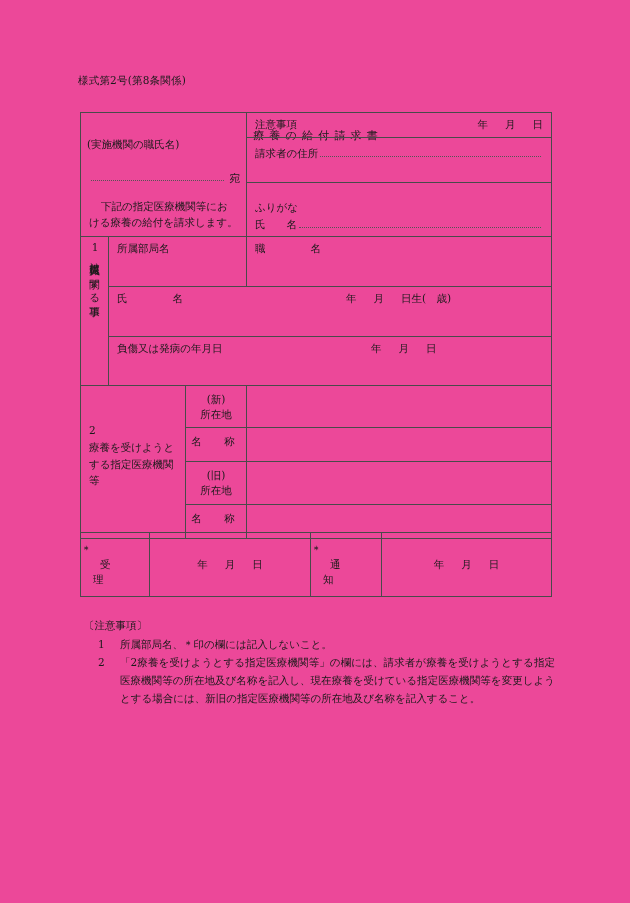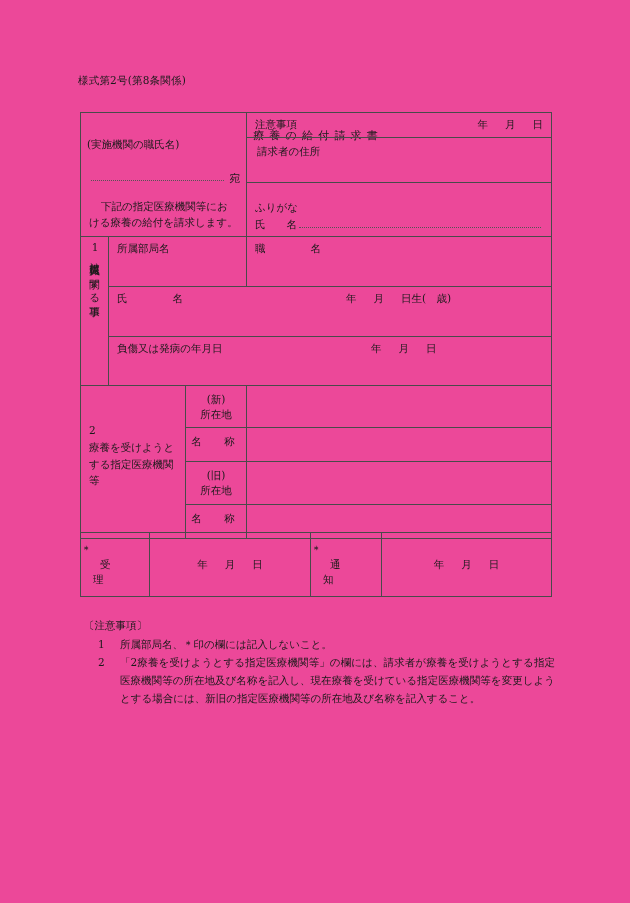--- a/index.html
+++ b/index.html
@@ -109,21 +109,20 @@
   }
   .ymd-group span { display: inline-block; }
   .ymd-y { margin-right: 17px; }
   .ymd-m { margin-right: 17px; }
 
   .addr-row {
     padding: 7px 8px 0 8px;
     font-size: 10.5px;
     display: flex;
     align-items: baseline;
-    flex-direction: column;
   }
   .addr-row .lbl { white-space: nowrap; }
   .addr-row .fill {
     flex: 1;
     border-bottom: 1px dotted #555;
     margin-left: 2px;
     margin-right: 2px;
     height: 11px;
   }
 

